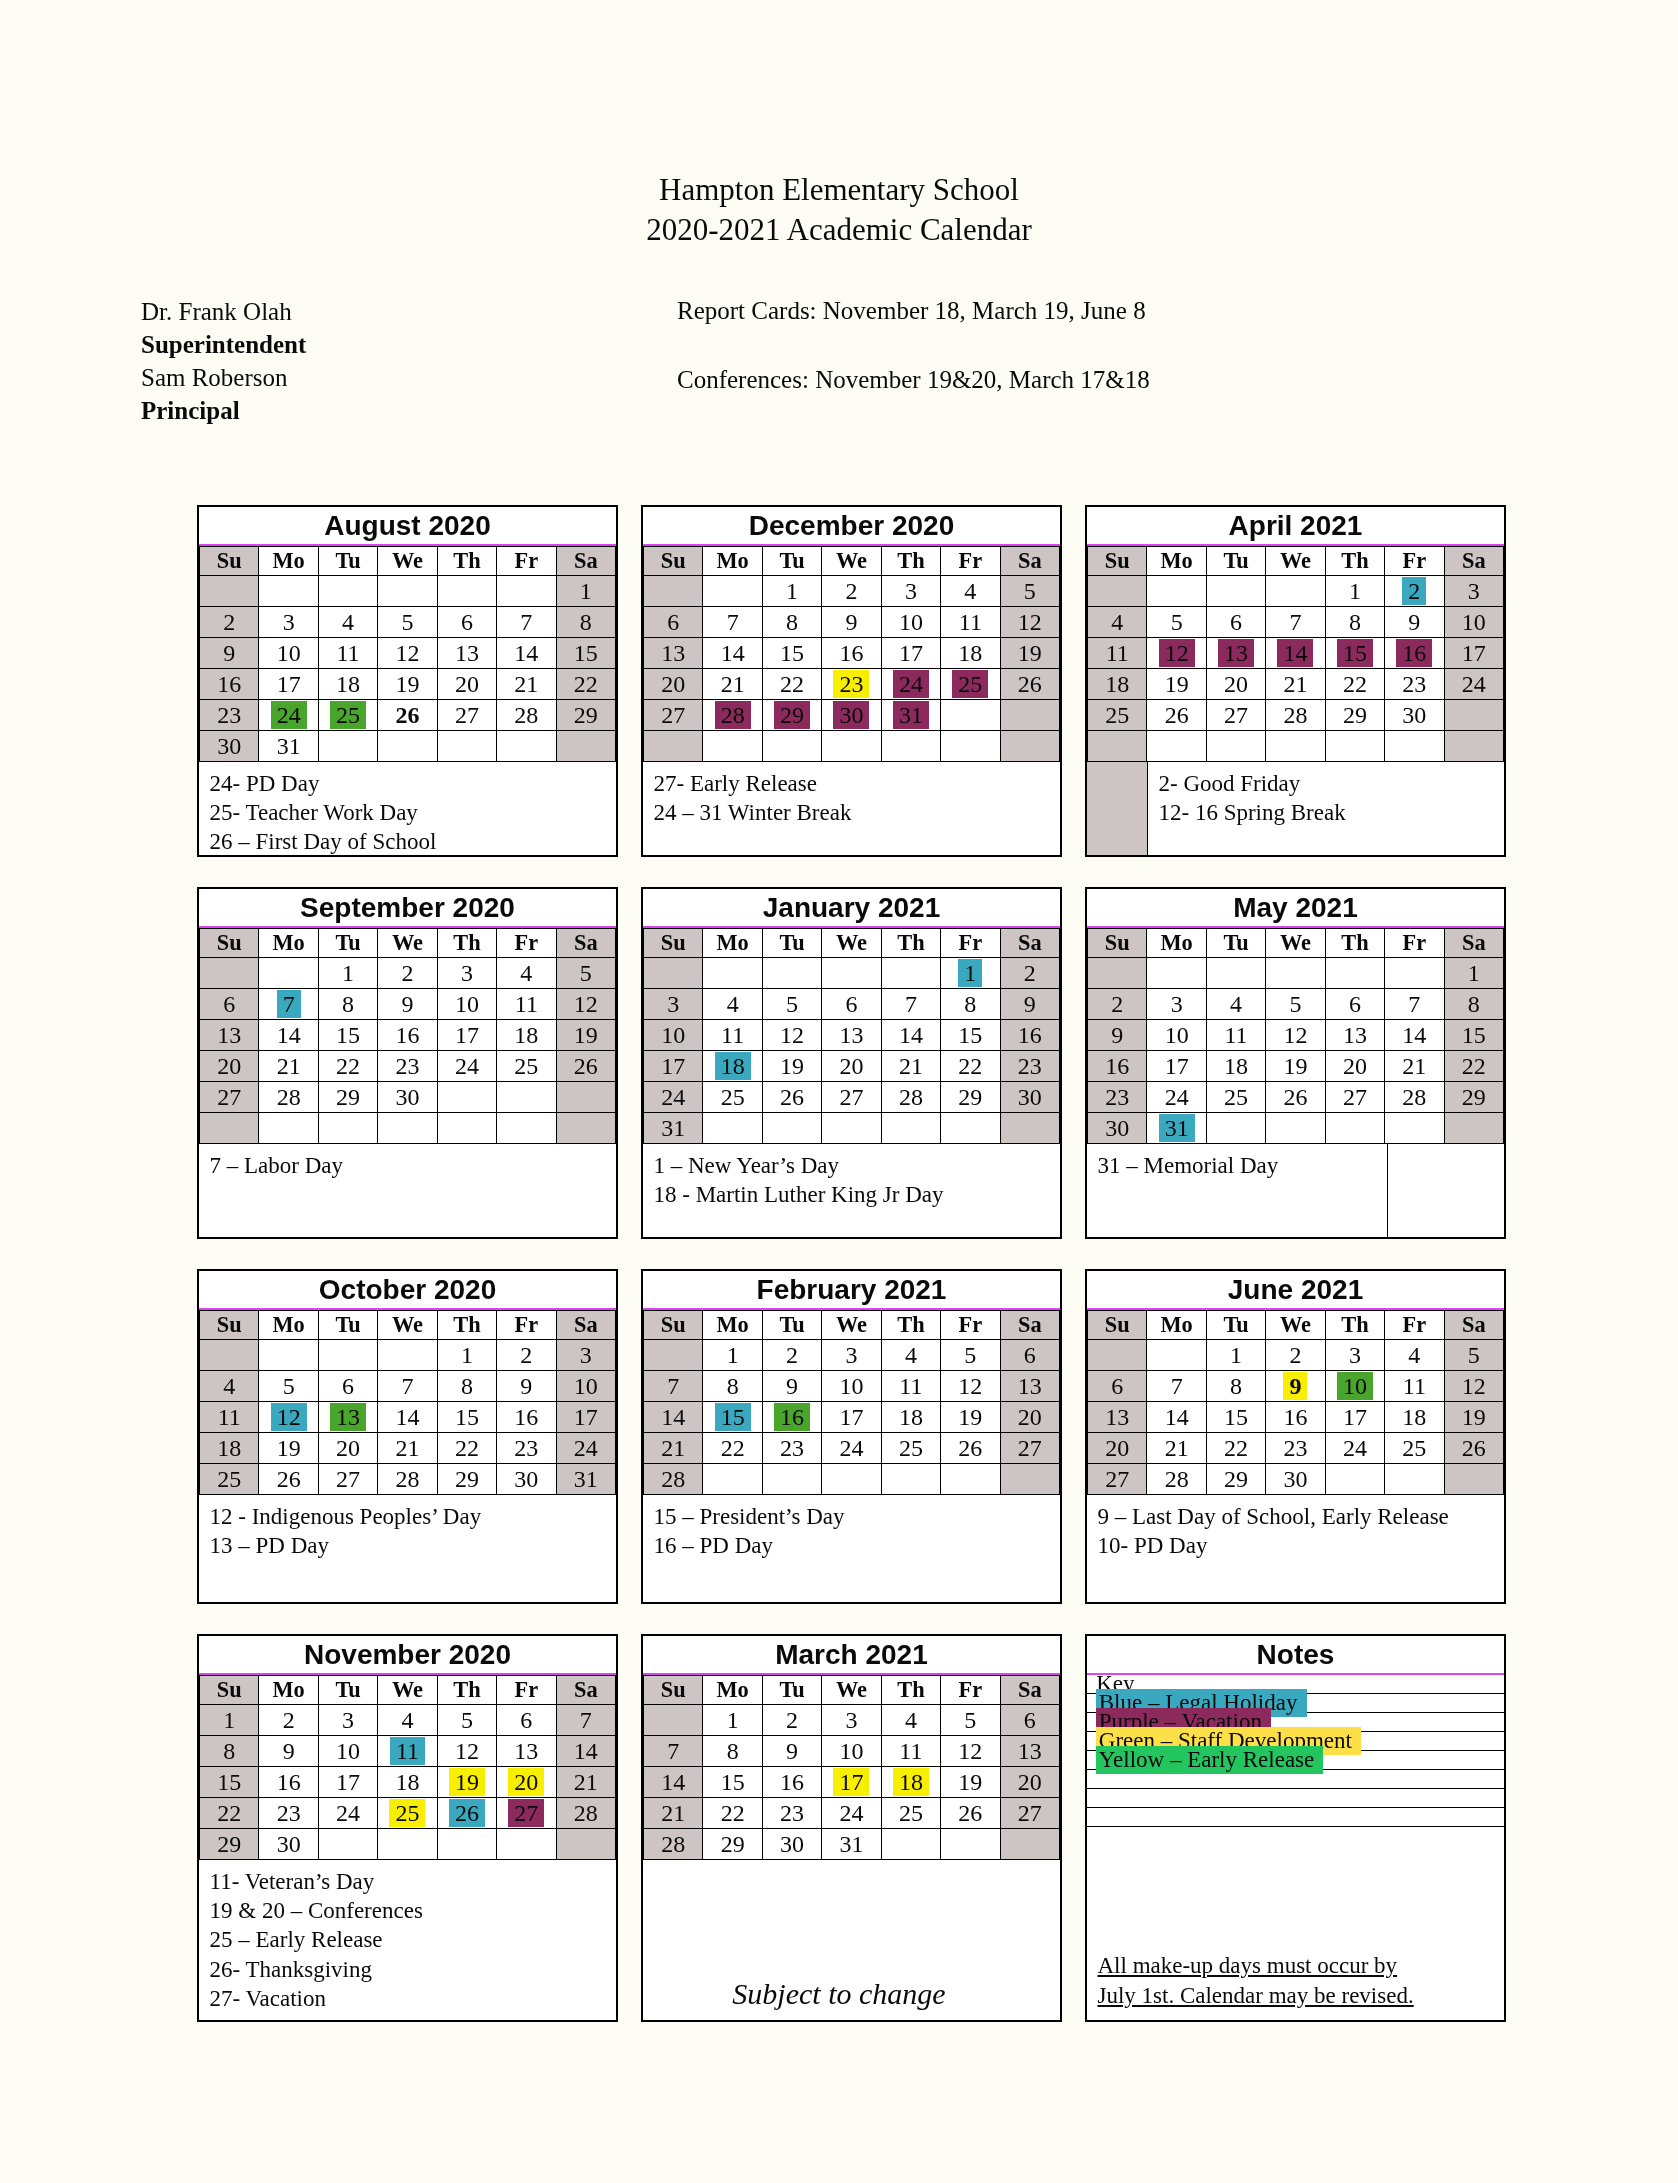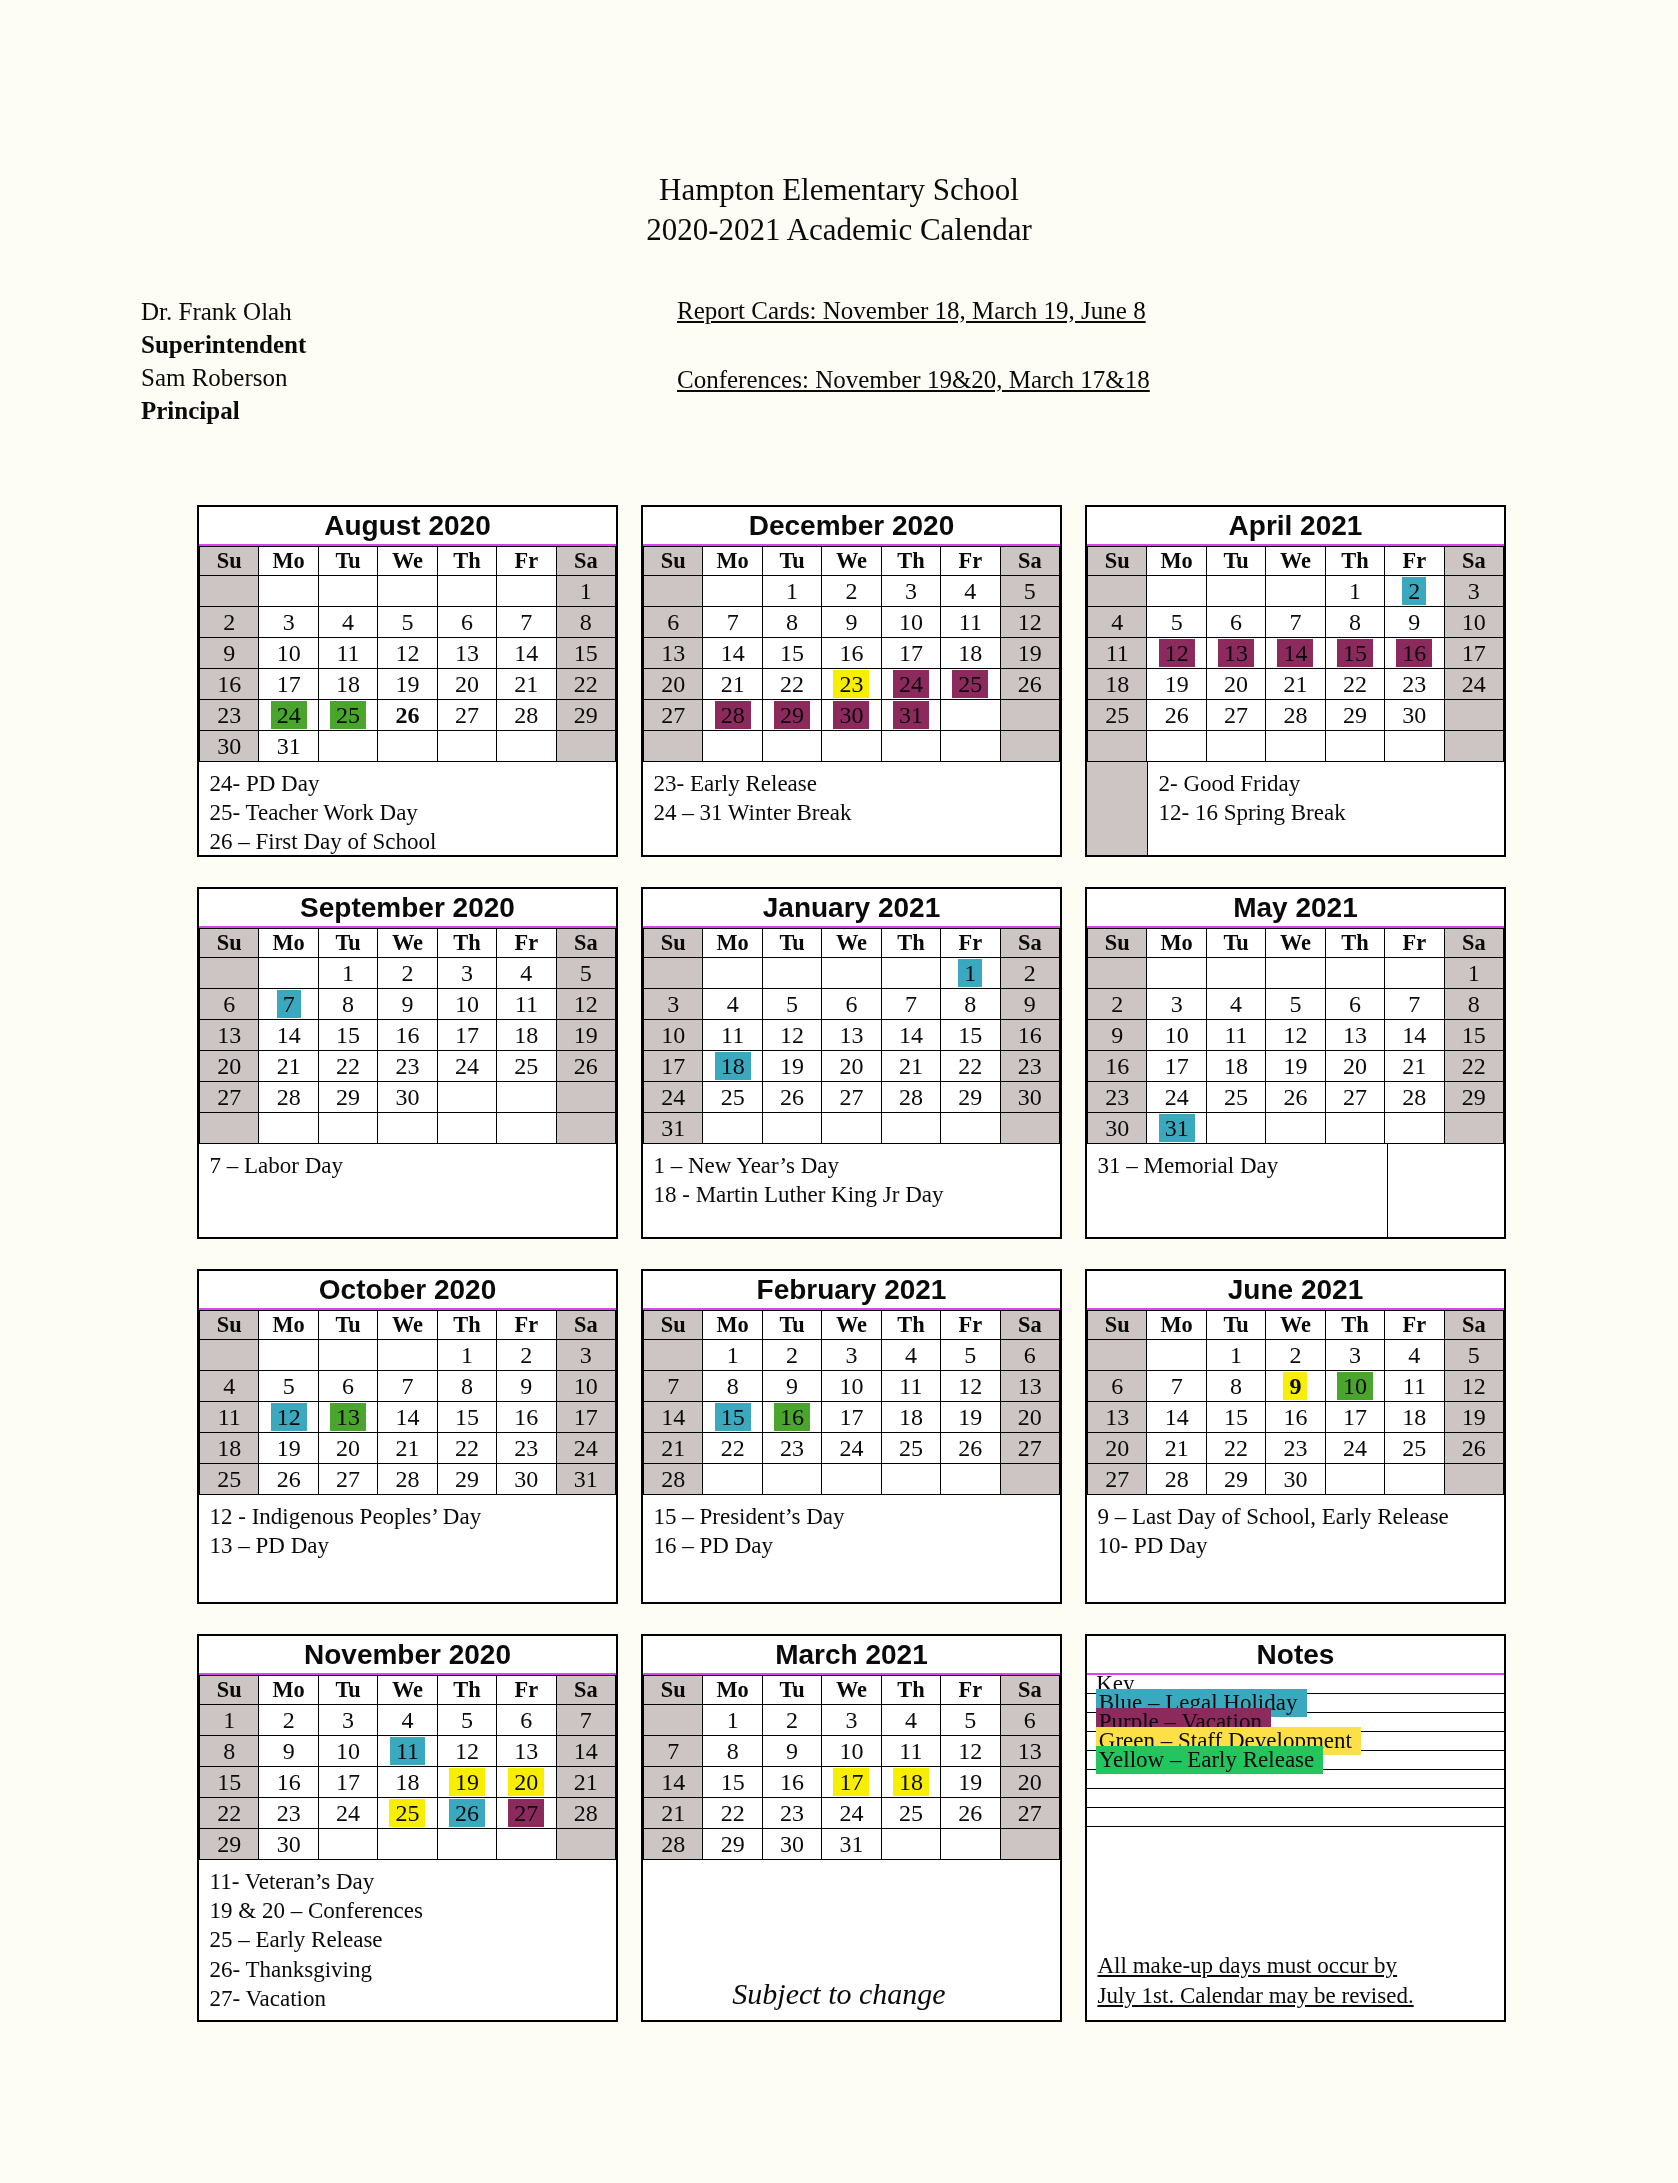--- a/index.html
+++ b/index.html
@@ -4,21 +4,21 @@
 <style>
   html,body{margin:0;padding:0;background:#d9d9d9;}
   .page{
     position:relative;width:1678px;height:2183px;background:#fdfdf6;
     font-family:"Liberation Serif","DejaVu Serif",serif;color:#0a0a0a;overflow:hidden;
   }
   .page-title{position:absolute;top:170px;left:0;width:100%;text-align:center;
     font-size:31px;line-height:1.28;font-weight:400;}
   .staff-block{position:absolute;top:295px;left:141px;font-size:25px;line-height:1.32;}
   .staff-line.bold{font-weight:bold;}
-  .info-block{position:absolute;top:297px;left:677px;font-size:25px;text-decoration:underline;}
+  .info-block{position:absolute;top:297px;left:677px;font-size:25px;}
   .info-line2{margin-top:41px;}
   #cal-grid{
     position:absolute;top:505px;left:197px;
     display:grid;grid-template-columns:repeat(3,421px);
     grid-template-rows:352px 352px 335px 388px;
     column-gap:23px;row-gap:30px;
   }
   .cal{box-sizing:border-box;border:2px solid #000;background:#fff;
     display:flex;flex-direction:column;}
   .cal-title{flex:0 0 37px;display:flex;align-items:center;justify-content:center;
@@ -213,21 +213,21 @@
               <td></td>
               <td></td>
               <td></td>
               <td></td>
               <td class="we"></td>
             </tr>
           </tbody>
         </table>
         <div class="notes-wrap">
           <div class="notes">
-            <div>23- Early Release</div>
+            <div>27- Early Release</div>
             <div>24 – 31 Winter Break</div>
           </div>
         </div>
       </div>
       <div class="cal">
         <div class="cal-title">April 2021</div>
         <table>
           <thead>
             <tr>
               <th class="we">Su</th>

